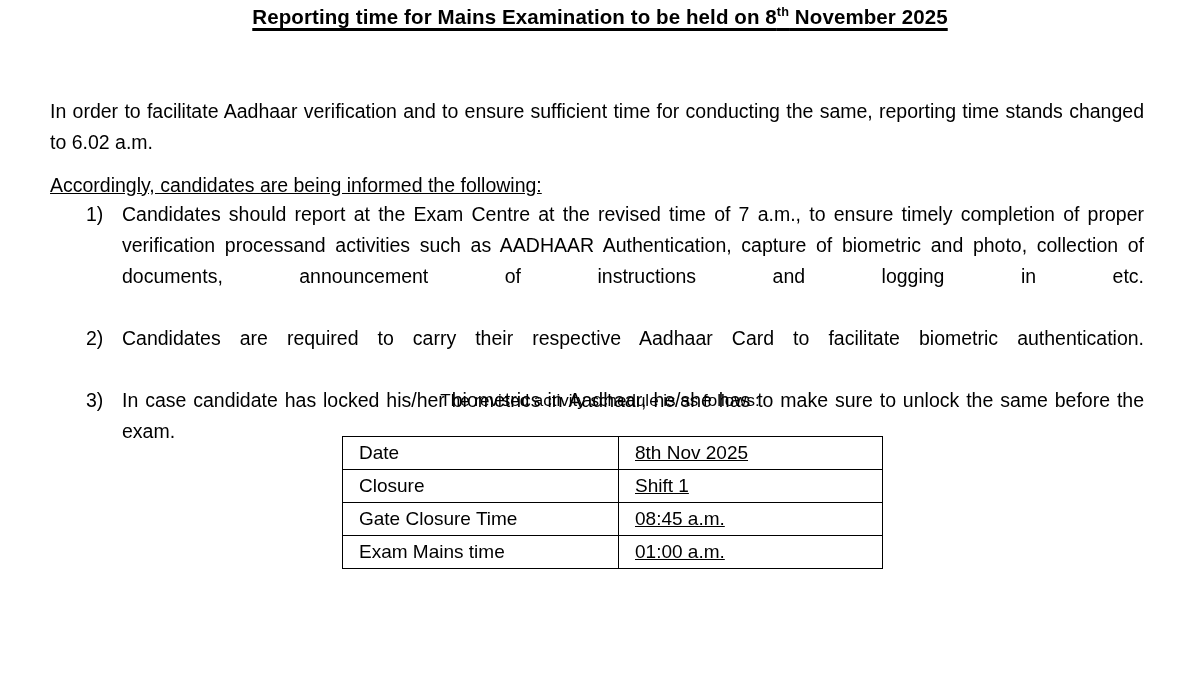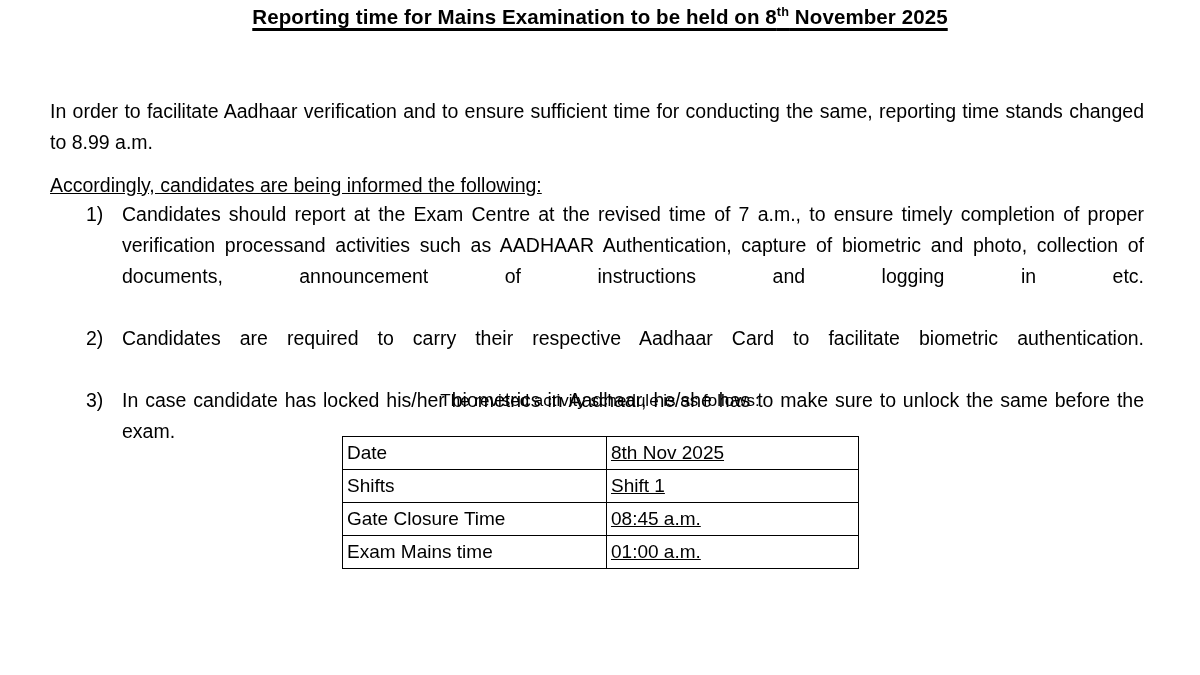--- a/index.html
+++ b/index.html
@@ -116,40 +116,40 @@
   }
   table.schedule-table {
     border-collapse: collapse;
     table-layout: fixed;
     width: 506px;
     background: #ffffff;
   }
   table.schedule-table td {
     border: 1px solid #000000;
     height: 32px;
-    padding: 0 0 0 4px;
+    padding: 0 0 0 16px;
     font-size: 19px;
     line-height: 30px;
     vertical-align: middle;
     white-space: nowrap;
     overflow: hidden;
   }
   table.schedule-table td.col-label { width: 259px; }
   table.schedule-table td.col-value { width: 247px; text-decoration: underline; }
 </style>
 </head>
 <body>
 
 <div id="page">
 
   <div class="doc-title">
     <span class="title-underline"><span>Reporting time for Mains Examination to be held on 8</span><sup>th</sup><span> November 2025</span></span>
   </div>
 
-  <p class="para para-intro">In order to facilitate Aadhaar verification and to ensure sufficient time for conducting the same, reporting time stands changed to 8.99 a.m.</p>
+  <p class="para para-intro">In order to facilitate Aadhaar verification and to ensure sufficient time for conducting the same, reporting time stands changed to 6.02 a.m.</p>
 
   <p class="para para-accordingly">Accordingly, candidates are being informed the following:</p>
 
   <div class="notice-list">
 
     <div class="notice-item">
       <span class="marker">1)</span>
       <span class="item-text">Candidates should report at the Exam Centre at the revised time of 7 a.m., to ensure timely completion of proper verification processand activities such as AADHAAR Authentication, capture of biometric and photo, collection of documents, announcement of instructions and logging in etc.</span>
     </div>
 
@@ -168,21 +168,21 @@
   <div class="schedule-intro">The revised activity schedule is as follows:</div>
 
   <div class="schedule-table-wrap">
     <table class="schedule-table">
       <tbody>
         <tr>
           <td class="col-label">Date</td>
           <td class="col-value">8th Nov 2025</td>
         </tr>
         <tr>
-          <td class="col-label">Shifts</td>
+          <td class="col-label">Closure</td>
           <td class="col-value">Shift 1</td>
         </tr>
         <tr>
           <td class="col-label">Gate Closure Time</td>
           <td class="col-value">08:45 a.m.</td>
         </tr>
         <tr>
           <td class="col-label">Exam Mains time</td>
           <td class="col-value">01:00 a.m.</td>
         </tr>

